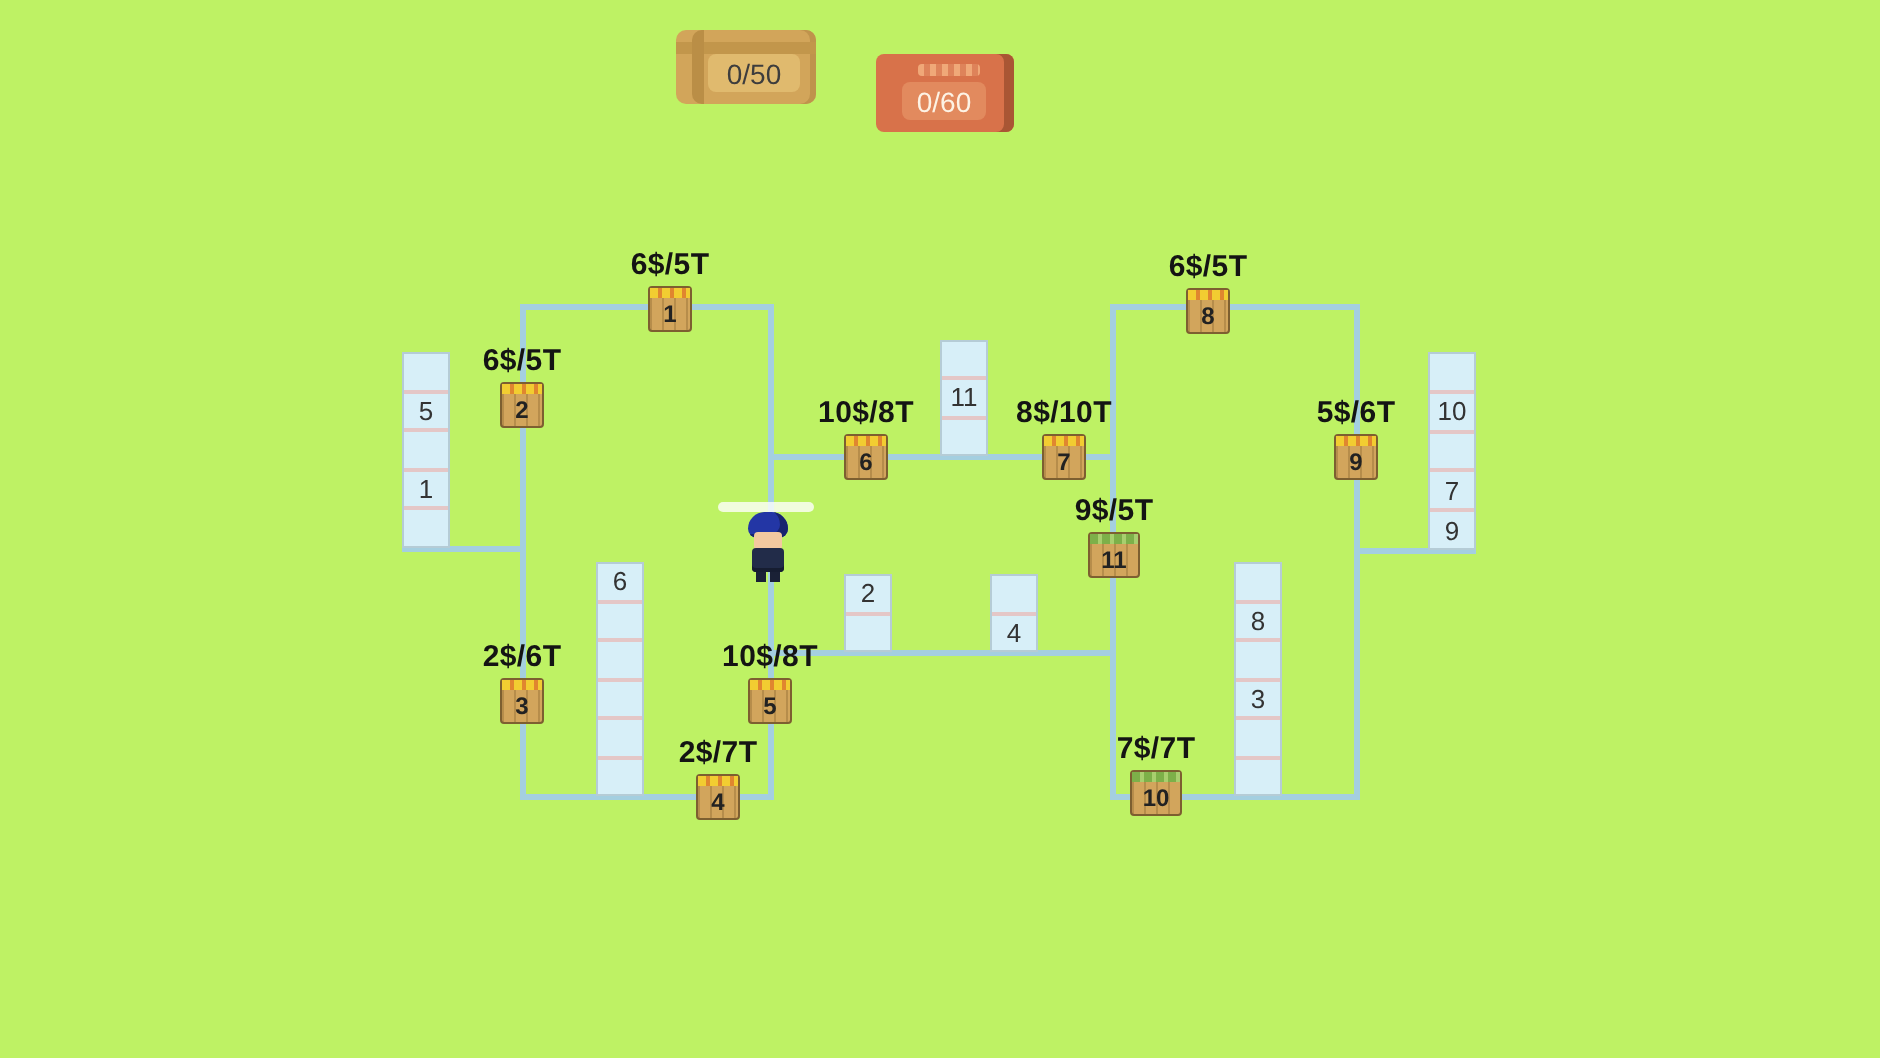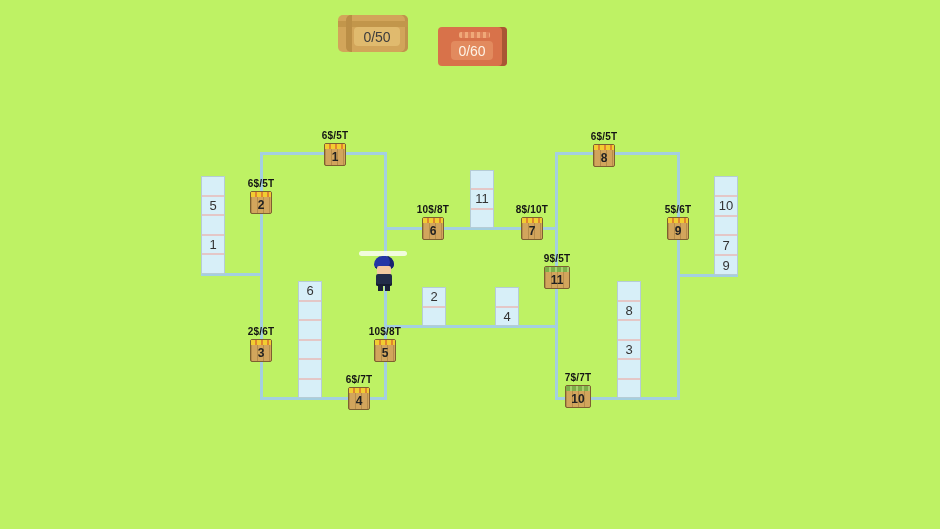--- a/index.html
+++ b/index.html
@@ -32,21 +32,21 @@
   
   #map{position:absolute;left:0;top:0;width:100%;height:100%;}
   .line{position:absolute;background:#a4cfe0;z-index:1;}
   .cellcol{position:absolute;display:flex;flex-direction:column;box-sizing:border-box;
            background:#d7eff8;border:1px solid #b5ccd6;z-index:2;}
   .cell{flex:1;display:flex;align-items:center;justify-content:center;
         font-size:13px;color:#333;}
   .cell + .cell{border-top:2px solid #e4c7c7;}
   .crate{position:absolute;z-index:3;}
   .crate .rate{position:absolute;bottom:13px;left:0;transform:translateX(-50%);white-space:nowrap;
-        font-size:10px;font-weight:bold;color:#141414;letter-spacing:0.2px;}
+        font-size:15px;font-weight:bold;color:#141414;letter-spacing:0.2px;}
   .crate .box{position:absolute;top:-11.5px;height:23px;box-sizing:border-box;
         background:#d2a55c;border:1px solid #7d5f30;border-radius:2px;
         background-image:repeating-linear-gradient(90deg,rgba(110,78,30,0.28) 0 1px,transparent 1px 6px);
         display:flex;align-items:flex-end;justify-content:center;
         font-size:12px;font-weight:bold;color:#222;line-height:16px;}
   .crate .strip{position:absolute;left:0;right:0;top:0;height:5px;}
   .strip.yellow{background:repeating-linear-gradient(90deg,#f2cd31 0 4px,#e0862f 4px 6px);}
   .strip.green{background:repeating-linear-gradient(90deg,#7db049 0 4px,#a8cf6e 4px 6px);}
 
   
@@ -150,21 +150,21 @@
         </div>
       </div>
       <div class="crate" style="left: 261px; top: 350px;">
         <div class="rate">2$/6T</div>
         <div class="box" style="left: -11px; width: 22px;">
           <div class="strip yellow"></div>
           <span>3</span>
         </div>
       </div>
       <div class="crate" style="left: 359px; top: 398px;">
-        <div class="rate">6$/7T</div>
+        <div class="rate">2$/7T</div>
         <div class="box" style="left: -11px; width: 22px;">
           <div class="strip yellow"></div>
           <span>4</span>
         </div>
       </div>
       <div class="crate" style="left: 385px; top: 350px;">
         <div class="rate">10$/8T</div>
         <div class="box" style="left: -11px; width: 22px;">
           <div class="strip yellow"></div>
           <span>5</span>

